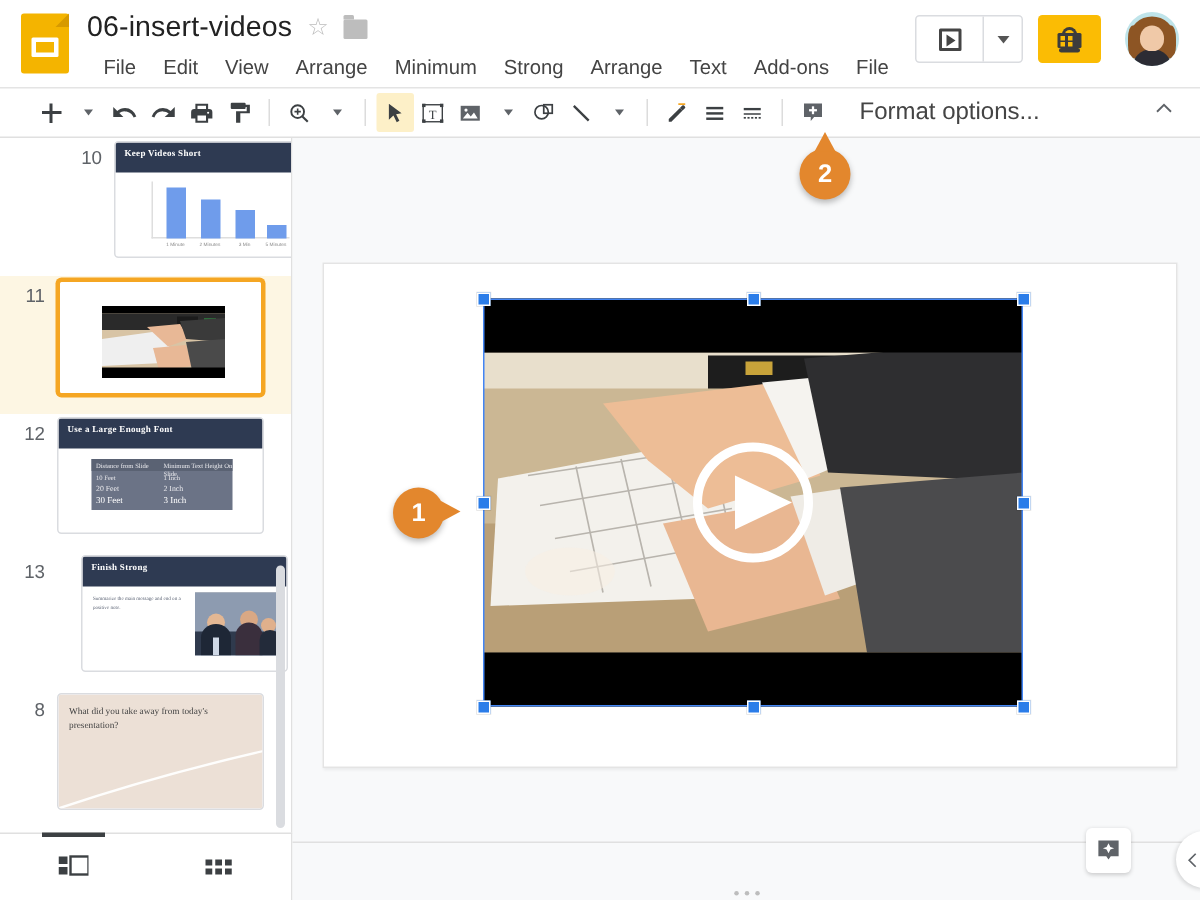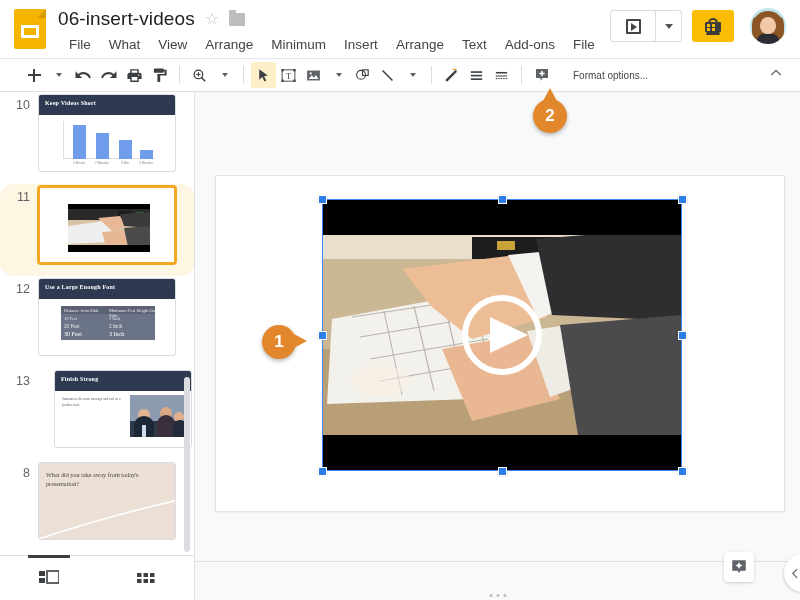--- a/index.html
+++ b/index.html
@@ -87,30 +87,30 @@
     background:#fff; display:flex; align-items:center; padding-left: 22px;
   }
   .tb { display:flex; align-items:center; justify-content:center; height:26px; min-width:24px; padding:0 4px; cursor:pointer; border-radius:2px; color:#444; }
   .tb.active { background:#fdf0c8; }
   .tb-sep { width:1px; height:18px; background:#dcdcdc; margin:0 7px; }
   .tb-caret { width:0;height:0;border-left:3.5px solid transparent;border-right:3.5px solid transparent;border-top:4.5px solid #5f6368; margin-left:2px;}
   .plus-v { position:relative; width:13px; height:13px; }
   .plus-v:before{content:"";position:absolute;left:5.5px;top:0;width:2px;height:13px;background:#3c4043;}
   .plus-v:after{content:"";position:absolute;left:0;top:5.5px;width:13px;height:2px;background:#3c4043;}
   .icon-svg { display:block; }
-  .fmt-opts { font-size:10px; color:#444; margin-left:18px; cursor:pointer; white-space:nowrap; }
+  .fmt-opts { font-size:16px; color:#444; margin-left:18px; cursor:pointer; white-space:nowrap; }
   .collapse-chev { position:absolute; right:16px; top:50%; transform:translateY(-50%); cursor:pointer; }
 
   
   .filmstrip {
     position:absolute; left:0; top:92px; width:195px; height:463px;
     background:#fff; border-right:1px solid #e0e0e0; overflow:hidden;
   }
   .thumb-row { position:absolute; left:0; width:195px; display:flex; align-items:flex-start; }
-  .thumb-row.sel { background:#fdf6e3;border-radius:14px; }
+  .thumb-row.sel { background:#fdf6e3; }
   .thumb-num { width:38px; text-align:right; padding-right:8px; font-size:12.5px; color:#5f6368; padding-top:6px; }
   .thumb-card {
     width:138px; height:78px; background:#fff; border:1px solid #dadce0; border-radius:3px;
     position:relative; overflow:hidden; cursor:pointer; margin-top:2px;
   }
   .thumb-card.active { border:2px solid #f5a623; box-shadow:0 0 0 1px #f5a623; }
   .tc-header { position:absolute; left:0; top:0; width:100%; height:20px; background:#2e3a52; }
   .tc-title { position:absolute; left:6px; top:5px; font-size:6px; color:#fff; font-weight:bold; font-family:"Liberation Serif", serif; letter-spacing:.2px;}
   
   .chart-area { position:absolute; left:24px; top:26px; width:92px; height:44px; }
@@ -205,25 +205,25 @@
     </div>
 
     <div class="title-row">
       <span class="doc-title">06-insert-videos</span>
       <span class="star-icon">☆</span>
       <span class="folder-icon"></span>
     </div>
 
     <div class="menubar">
       <span class="menu-item">File</span>
-      <span class="menu-item">What</span>
+      <span class="menu-item">Edit</span>
       <span class="menu-item">View</span>
       <span class="menu-item">Arrange</span>
       <span class="menu-item">Minimum</span>
-      <span class="menu-item">Insert</span>
+      <span class="menu-item">Strong</span>
       <span class="menu-item">Arrange</span>
       <span class="menu-item">Text</span>
       <span class="menu-item">Add-ons</span>
       <span class="menu-item">File</span>
     </div>
 
     <div class="present-group">
       <div class="present-btn">
         <span class="present-sq"></span>
       </div>
@@ -378,21 +378,21 @@
 
     <span class="collapse-chev">
       <svg width="16" height="16" viewBox="0 0 24 24">
         <path d="M5 15l7-7 7 7" fill="none" stroke="#5f6368" stroke-width="1.9"></path>
       </svg>
     </span>
   </div>
 
   <div class="filmstrip">
 
-    <div class="thumb-row" style="top:0px;height:92px;">
+    <div class="thumb-row" style="top:0px;height:92px;margin-left:38px;">
       <span class="thumb-num">10</span>
       <div class="thumb-card">
         <div class="tc-header"></div>
         <span class="tc-title">Keep Videos Short</span>
         <div class="chart-area">
           <span class="chart-vaxis"></span>
             <span class="chart-axis"></span>
           <span class="chart-bar" style="left:10px;height:34px;"></span>
           <span class="chart-bar" style="left:33px;height:26px;"></span>
           <span class="chart-bar" style="left:56px;height:19px;"></span>

